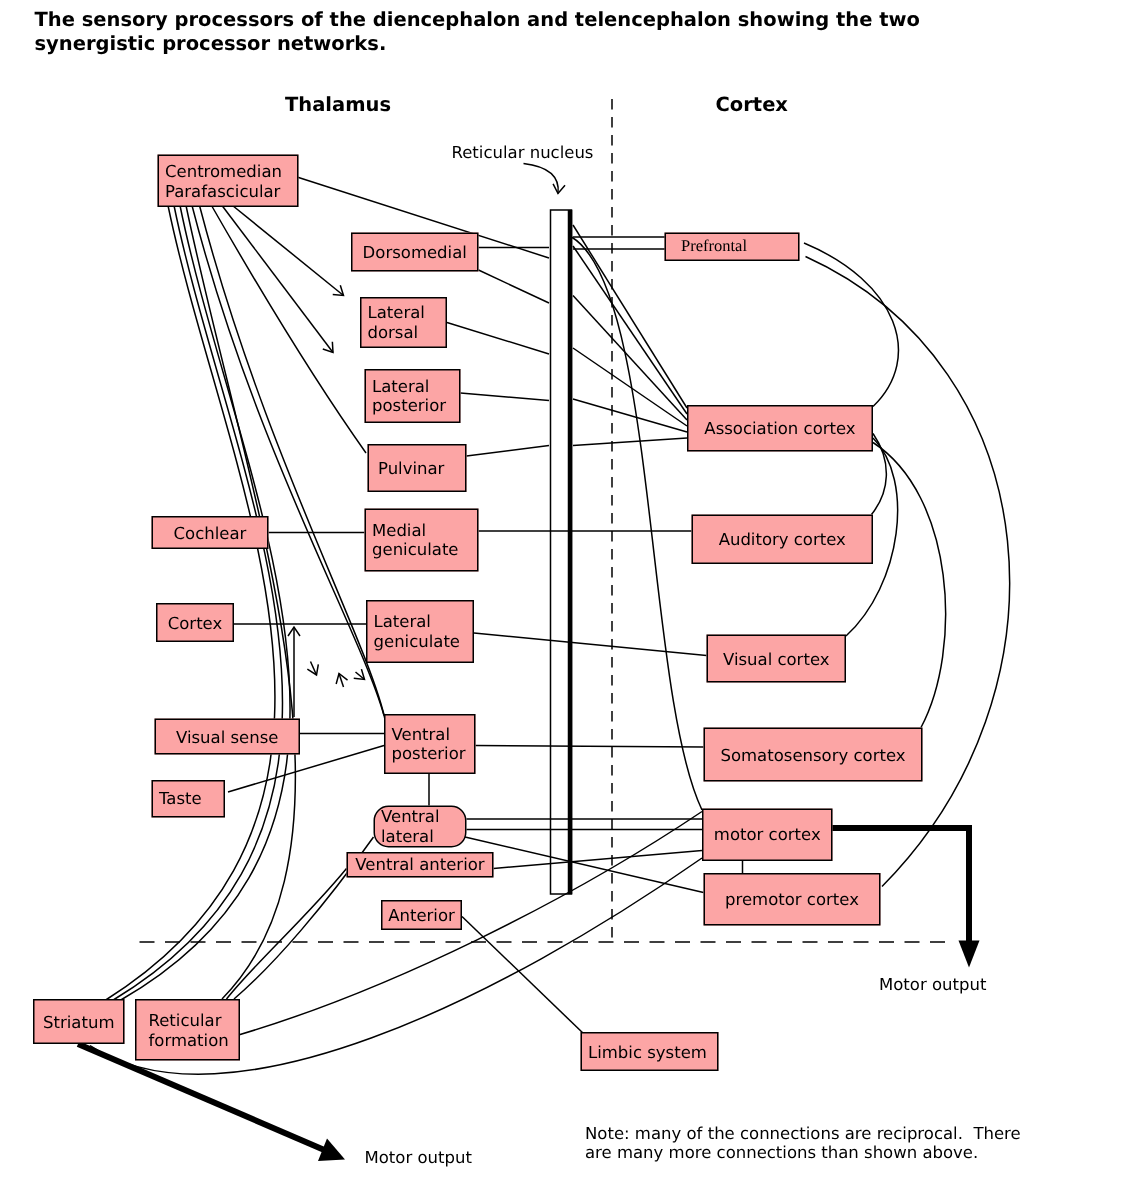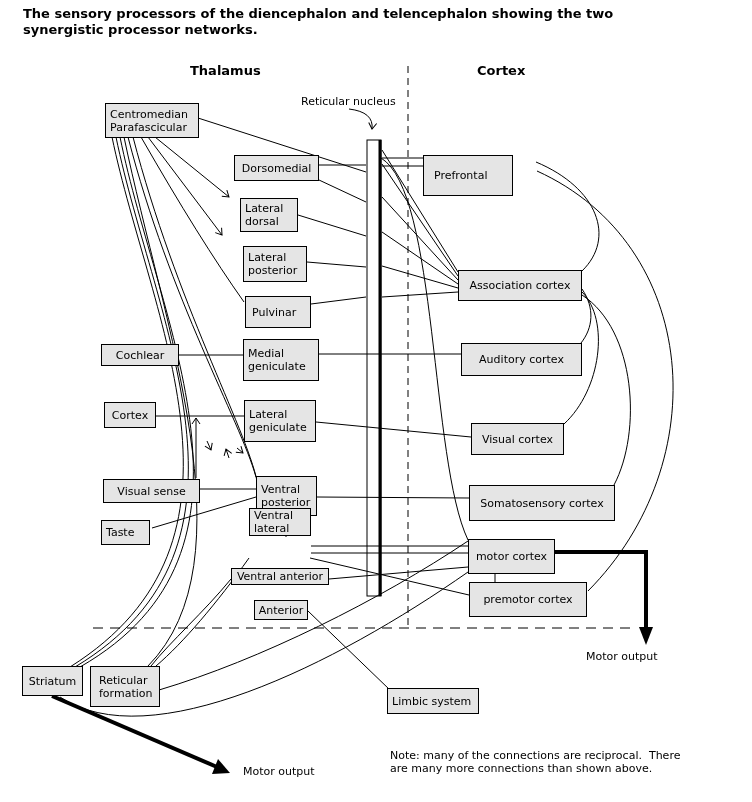--- a/index.html
+++ b/index.html
@@ -1,19 +1,19 @@
 <!DOCTYPE html>
 <html><head>
 <meta charset="utf-8">
 <style>
   html,body{margin:0;padding:0;background:#fff;}
   #stage{position:relative;width:752px;height:802px;background:#ffffff;overflow:hidden;
          font-family:"DejaVu Sans",sans-serif;color:#000;}
   #wires{position:absolute;left:0;top:0;z-index:1;}
-  .box{position:absolute;box-sizing:border-box;border:1px solid #000;background:#e5e5e5;
+  .box{position:absolute;box-sizing:border-box;border:1px solid #000;background:#fca5a5;
        font-size:11px;line-height:13px;display:flex;align-items:center;z-index:2;}
   .al{justify-content:flex-start;text-align:left;padding:1px 2px 1px 4px;}
   .ac{justify-content:center;text-align:center;padding:1px 2px;}
   .lbl{position:absolute;z-index:2;font-size:11px;line-height:13px;white-space:pre;}
   .hdr{font-weight:bold;font-size:13px;}
   #title{position:absolute;left:23px;top:6px;z-index:2;font-weight:bold;font-size:13px;line-height:16px;white-space:pre;}
 </style>
 </head>
 <body>
 
@@ -150,40 +150,40 @@
     </div>
   <div class="box ac" style="left:103px;top:479px;width:97px;height:24px;">
       <span>Visual sense</span>
     </div>
   <div class="box al" style="left:256px;top:476px;width:61px;height:40px;">
       <span>Ventral posterior</span>
     </div>
   <div class="box al" style="left:101px;top:520px;width:49px;height:25px;">
       <span>Taste</span>
     </div>
-  <div class="box al" style="left:249px;top:508px;width:62px;height:28px;">
+  <div class="box al" style="left:249px;top:537px;width:62px;height:28px;border-radius:10px;">
       <span>Ventral lateral</span>
     </div>
   <div class="box ac" style="left:231px;top:568px;width:98px;height:17px;padding:0;">
       <span>Ventral anterior</span>
     </div>
   <div class="box ac" style="left:254px;top:600px;width:54px;height:20px;">
       <span>Anterior</span>
     </div>
   <div class="box ac" style="left:22px;top:666px;width:61px;height:30px;">
       <span>Striatum</span>
     </div>
   <div class="box al" style="left:90px;top:666px;width:70px;height:41px;padding-left:8px;">
       <span>Reticular formation</span>
     </div>
   <div class="box al" style="left:387px;top:688px;width:92px;height:26px;">
       <span>Limbic system</span>
     </div>
 
-  <div class="box al" style="left:423px;top:155px;width:90px;height:41px;padding-left:10px;">
+  <div class="box al" style="left:443px;top:155px;width:90px;height:19px;padding-left:10px;font-family:Liberation Serif, serif;">
       <span>Prefrontal</span>
     </div>
   <div class="box ac" style="left:458px;top:270px;width:124px;height:31px;">
       <span>Association cortex</span>
     </div>
   <div class="box ac" style="left:461px;top:343px;width:121px;height:33px;">
       <span>Auditory cortex</span>
     </div>
   <div class="box ac" style="left:471px;top:423px;width:93px;height:32px;">
       <span>Visual cortex</span>

